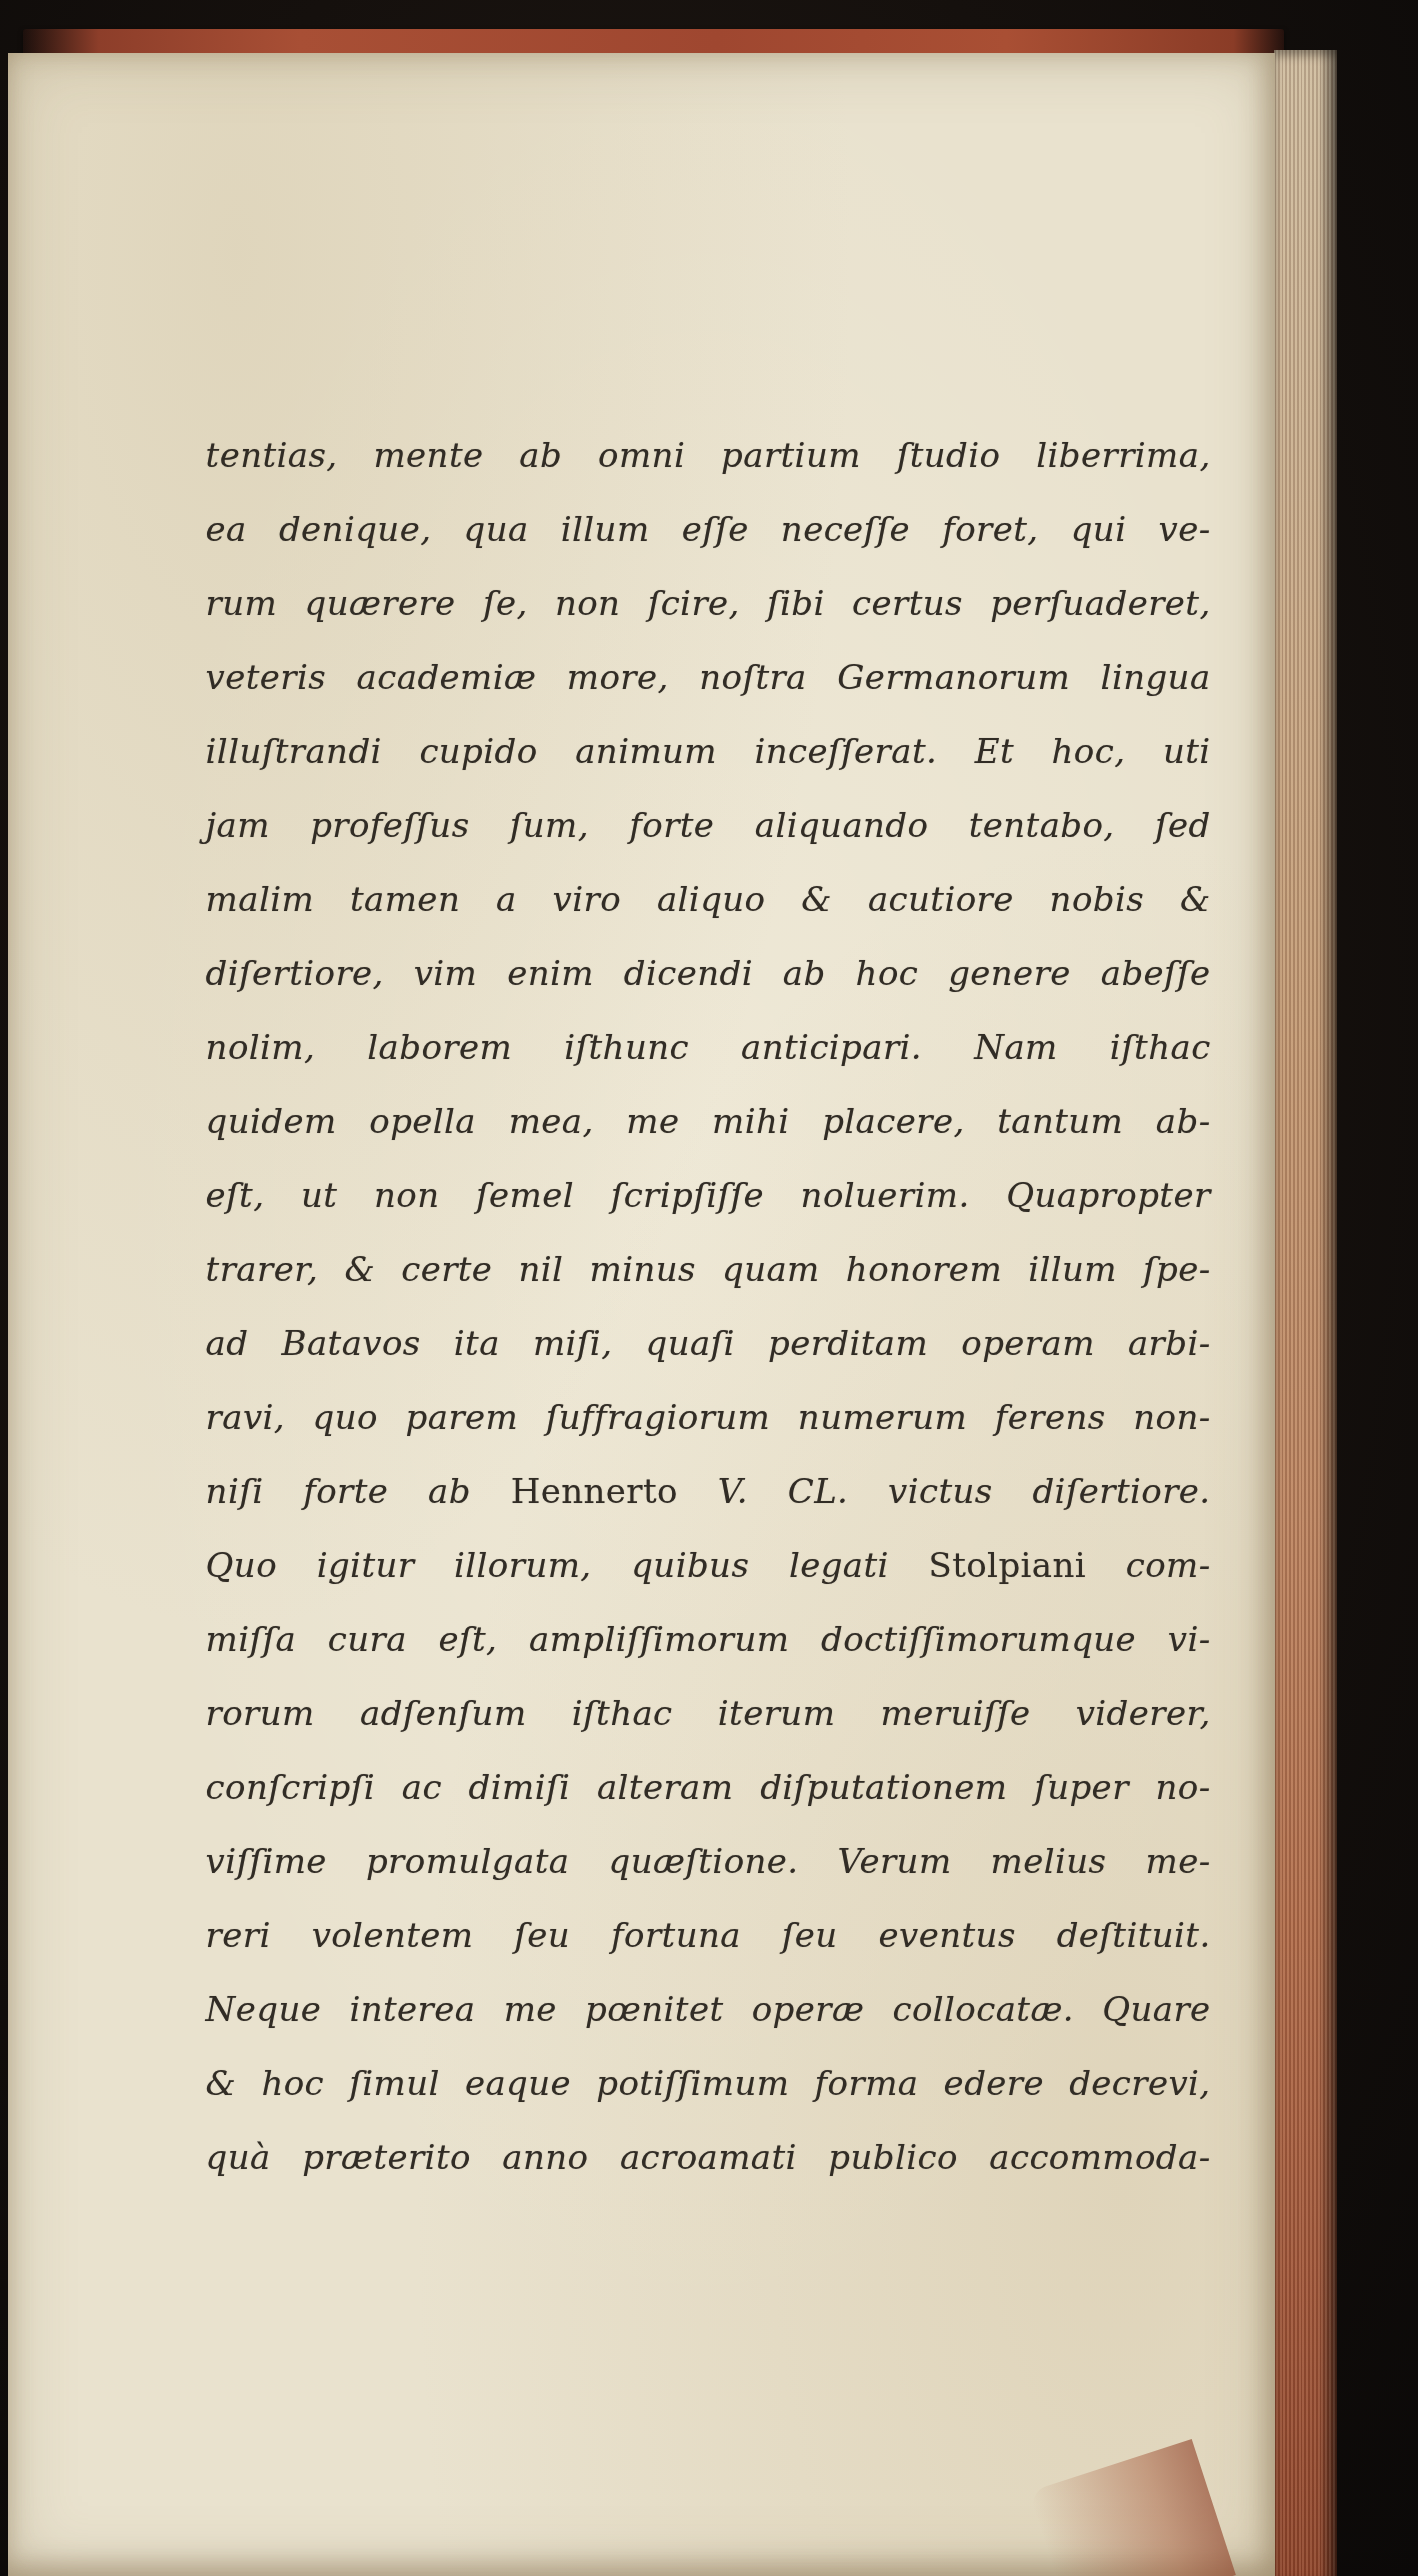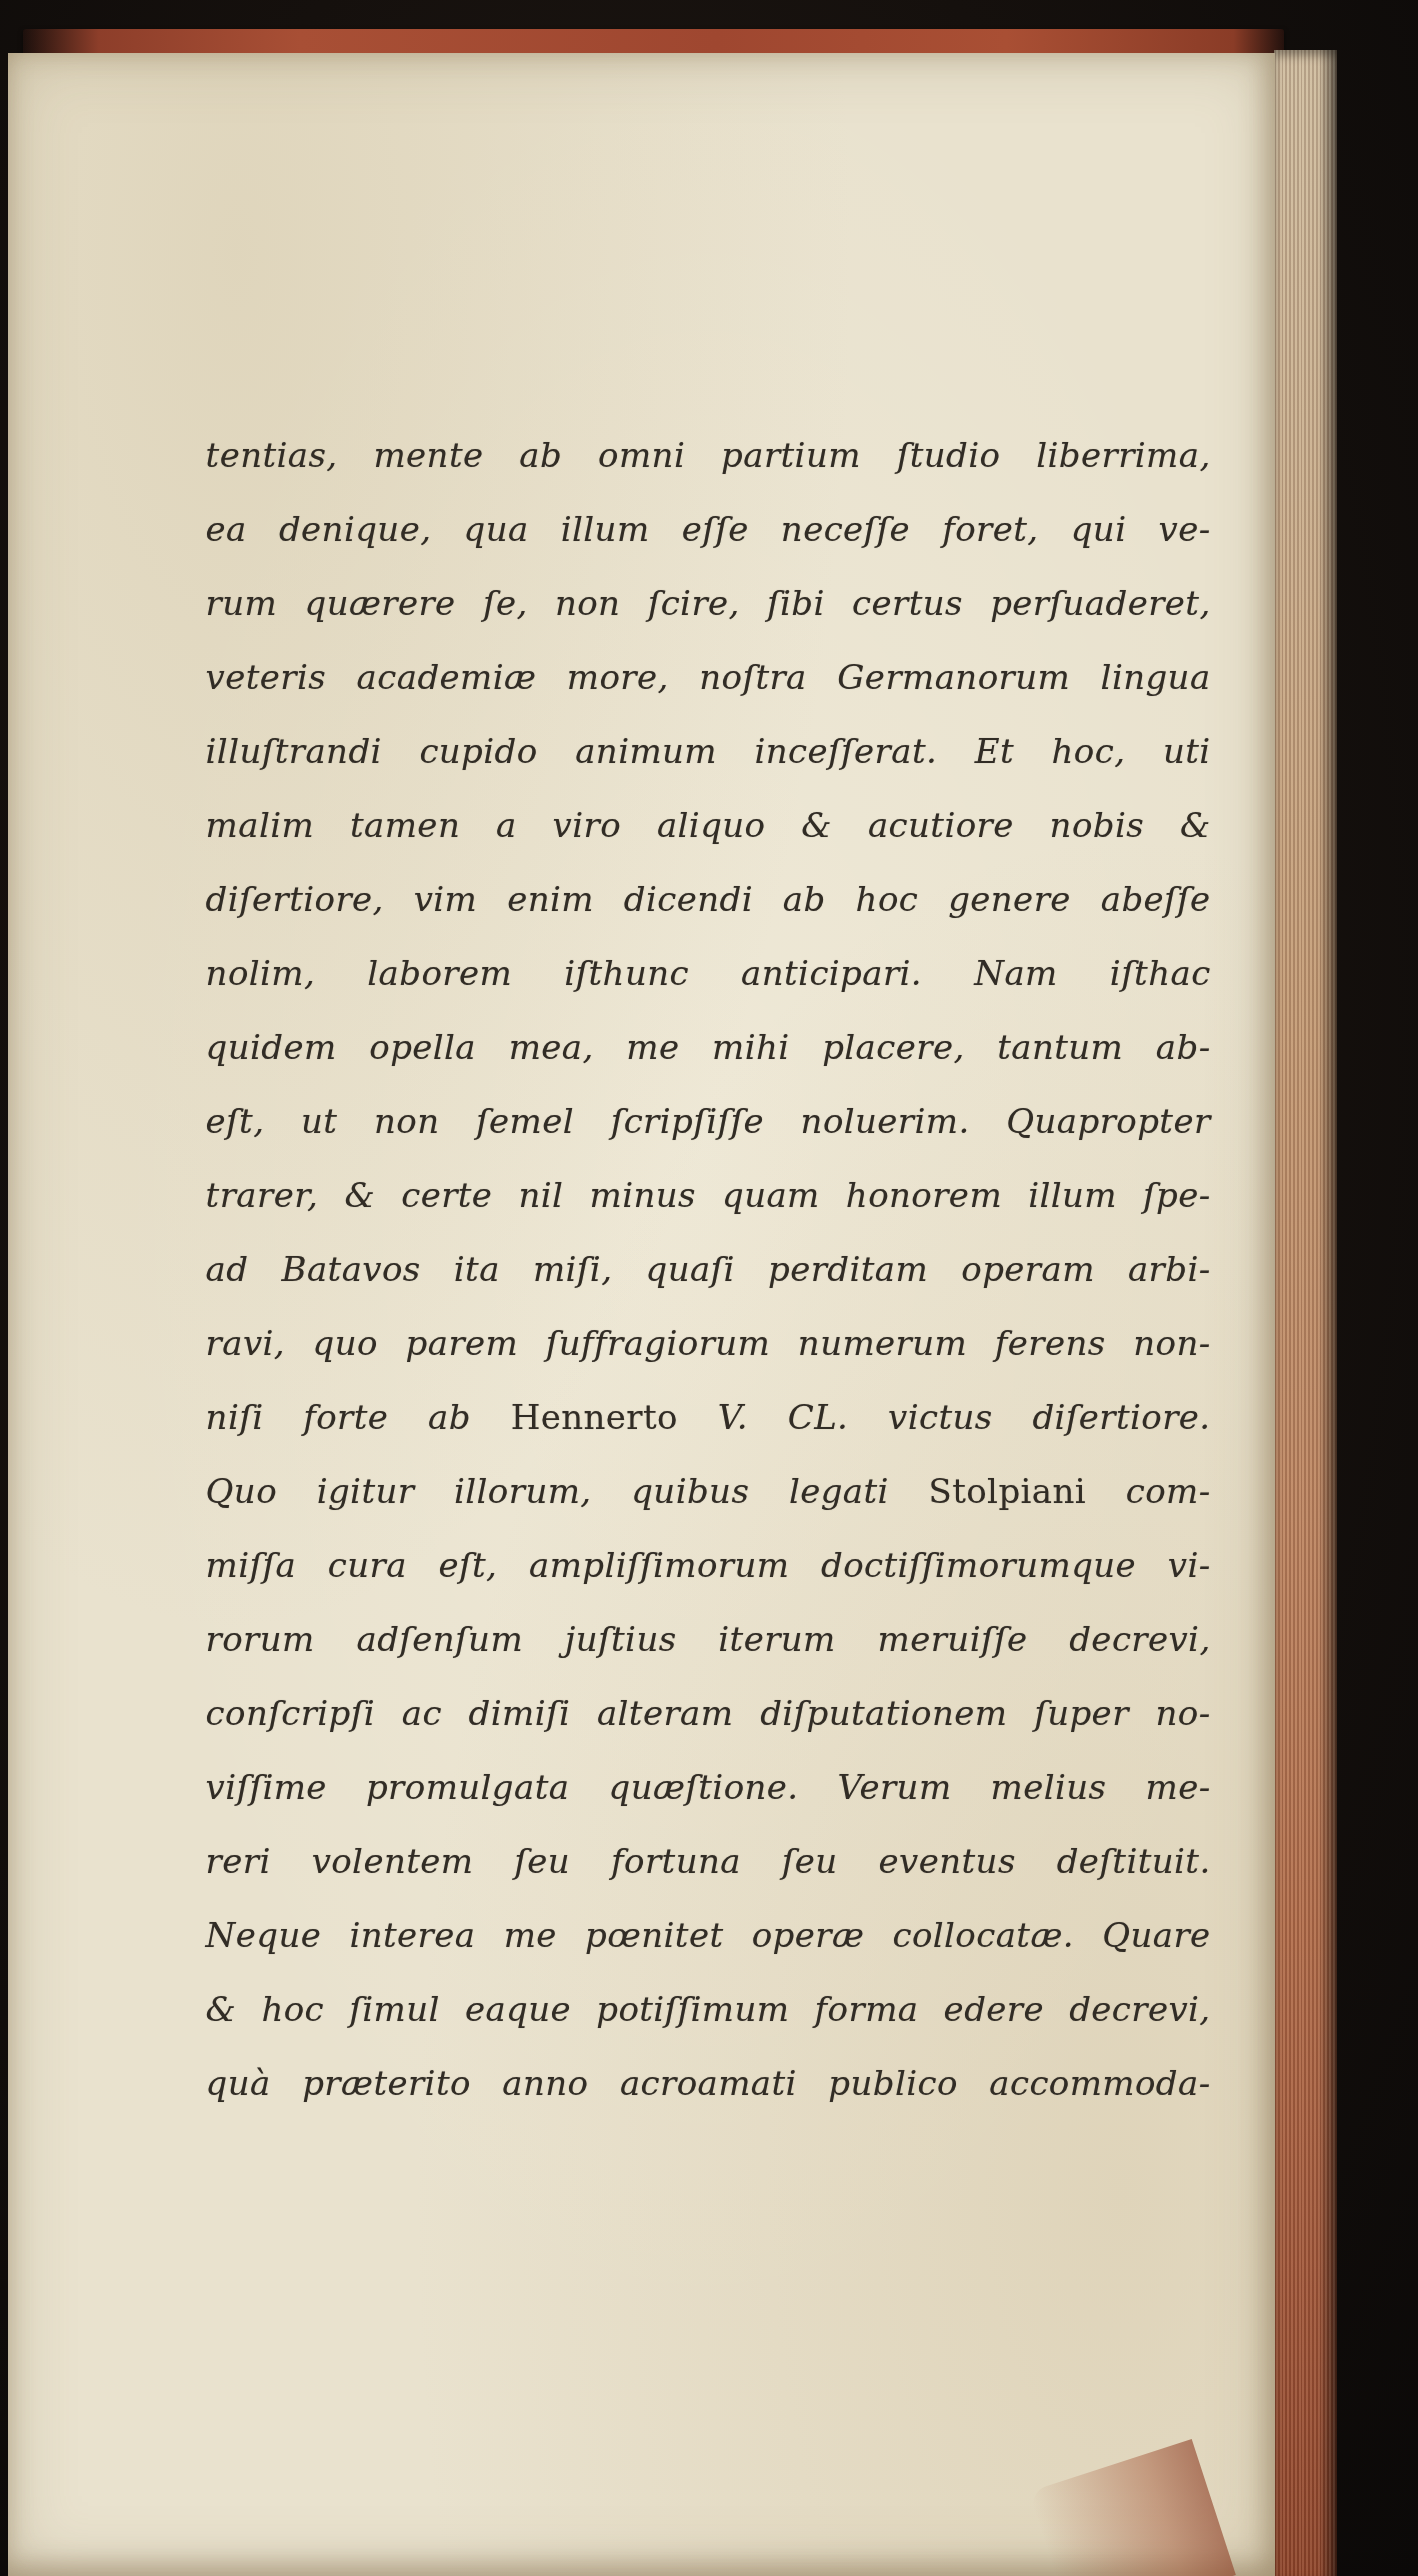--- a/index.html
+++ b/index.html
@@ -103,32 +103,33 @@
   <div class="top-edge"></div>
   <div class="right-edge"></div>
   <div class="page">
     <div class="corner-tint"></div>
     <div class="text-block">
         <div class="line"><span class="seg">tentias, mente ab omni partium ſtudio liberrima,</span></div>
         <div class="line"><span class="seg">ea denique, qua illum eſſe neceſſe foret, qui ve-</span></div>
         <div class="line"><span class="seg">rum quærere ſe, non ſcire, ſibi certus perſuaderet,</span></div>
         <div class="line"><span class="seg">veteris academiæ more, noſtra Germanorum lingua</span></div>
         <div class="line"><span class="seg">illuſtrandi cupido animum inceſſerat. Et hoc, uti</span></div>
+        <div class="line"><span class="seg">jam profeſſus ſum, forte aliquando tentabo, ſed</span></div>
         <div class="line"><span class="seg">malim tamen a viro aliquo &amp; acutiore nobis &amp;</span></div>
         <div class="line"><span class="seg">diſertiore, vim enim dicendi ab hoc genere abeſſe</span></div>
         <div class="line"><span class="seg">nolim, laborem iſthunc anticipari. Nam iſthac</span></div>
         <div class="line"><span class="seg">quidem opella mea, me mihi placere, tantum ab-</span></div>
         <div class="line"><span class="seg">eſt, ut non ſemel ſcripſiſſe noluerim. Quapropter</span></div>
         <div class="line"><span class="seg">trarer, &amp; certe nil minus quam honorem illum ſpe-</span></div>
         <div class="line"><span class="seg">ad Batavos ita miſi, quaſi perditam operam arbi-</span></div>
         <div class="line"><span class="seg">ravi, quo parem ſuffragiorum numerum ferens non-</span></div>
         <div class="line"><span class="seg">niſi forte ab </span><span class="seg roman">Hennerto</span><span class="seg"> V. CL. victus diſertiore.</span></div>
         <div class="line"><span class="seg">Quo igitur illorum, quibus legati </span><span class="seg roman">Stolpiani</span><span class="seg"> com-</span></div>
         <div class="line"><span class="seg">miſſa cura eſt, ampliſſimorum doctiſſimorumque vi-</span></div>
-        <div class="line"><span class="seg">rorum adſenſum juſtius iterum meruiſſe decrevi,</span></div>
+        <div class="line"><span class="seg">rorum adſenſum iſthac iterum meruiſſe viderer,</span></div>
         <div class="line"><span class="seg">conſcripſi ac dimiſi alteram diſputationem ſuper no-</span></div>
         <div class="line"><span class="seg">viſſime promulgata quæſtione. Verum melius me-</span></div>
         <div class="line"><span class="seg">reri volentem ſeu fortuna ſeu eventus deſtituit.</span></div>
         <div class="line"><span class="seg">Neque interea me pœnitet operæ collocatæ. Quare</span></div>
         <div class="line"><span class="seg">&amp; hoc ſimul eaque potiſſimum forma edere decrevi,</span></div>
         <div class="line"><span class="seg">quà præterito anno acroamati publico accommoda-</span></div>
       </div>
   </div>
 </div>
 

